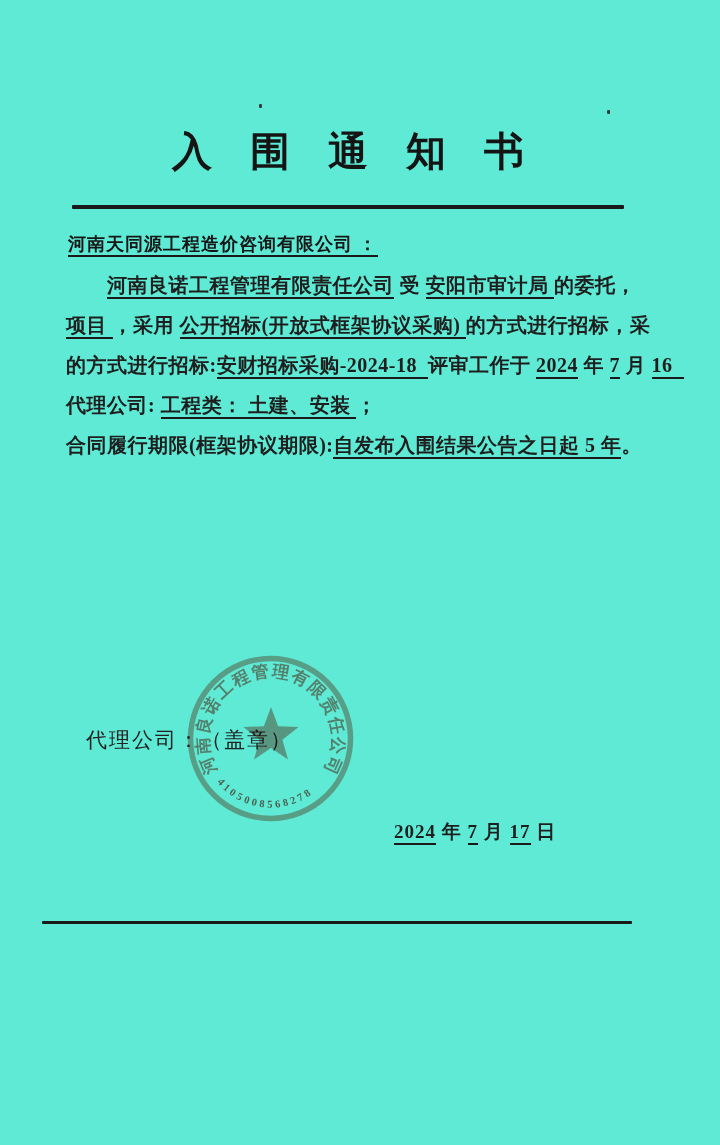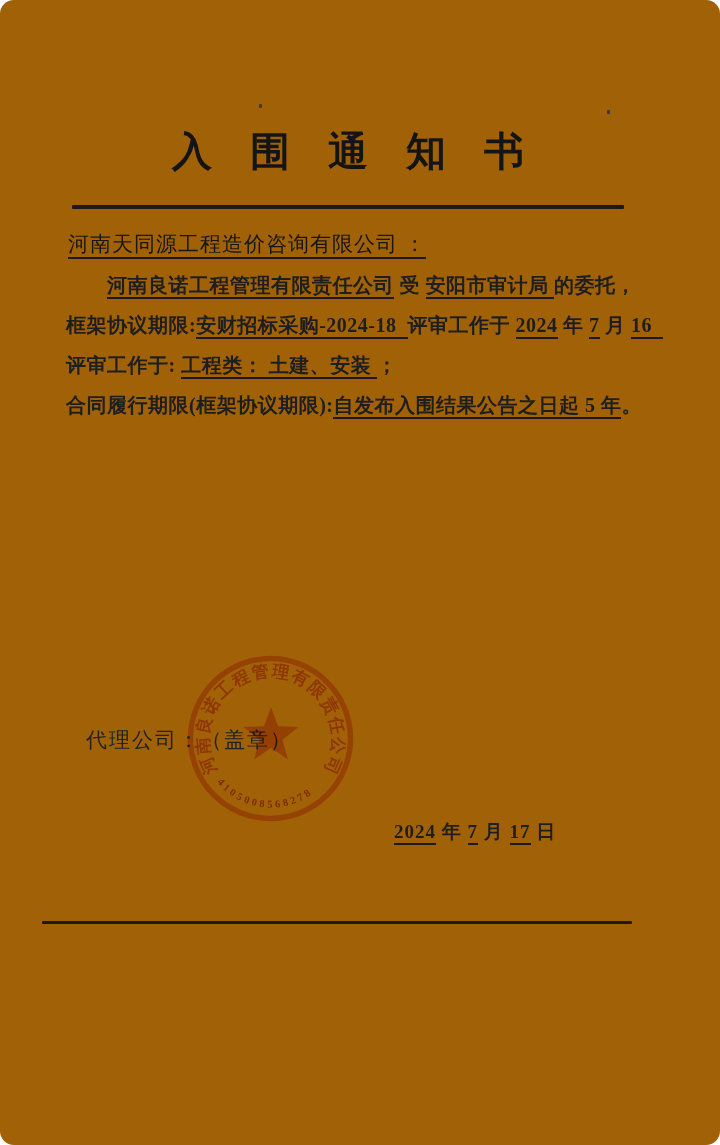--- a/index.html
+++ b/index.html
@@ -1,30 +1,30 @@
 <!DOCTYPE html>
 <html><head>
 <meta charset="utf-8">
 <style>
   html,body{margin:0;padding:0;background:#ffffff;}
   .page{
-    position:relative;width:720px;height:1145px;background:#a16207;overflow:hidden;
-    font-family:"Liberation Serif","DejaVu Serif",serif;color:#1c1c1c;border-radius:14px;
+    position:relative;width:720px;height:1145px;background:#5eead4;overflow:hidden;
+    font-family:"Liberation Serif","DejaVu Serif",serif;color:#1c1c1c;
   }
   .speck{position:absolute;width:3px;height:4px;background:#3a3a3a;border-radius:1px;}
   .title{
     position:absolute;top:124px;left:0;width:710px;text-align:center;
     font-size:40px;font-weight:700;letter-spacing:14px;color:#141414;padding-right:10px;
   }
   .rule{position:absolute;background:#1a1a1a;border-radius:1px;}
   .rule-top{left:72px;top:205px;width:552px;height:4px;}
   .rule-bottom{left:42px;top:921px;width:590px;height:3px;}
   .addressee{
     position:absolute;left:68px;top:226px;height:36px;line-height:36px;
-    font-size:21px;font-weight:400;white-space:pre;letter-spacing:1px;color:#161616;
+    font-size:18px;font-weight:700;white-space:pre;letter-spacing:1px;color:#161616;
   }
   .body{position:absolute;left:66px;top:265px;width:600px;}
   .line{
     height:40px;line-height:40px;font-size:20px;font-weight:600;white-space:pre;
     letter-spacing:0.5px;color:#1e1e1e;
   }
   .u{border-bottom:2px solid #1a1a1a;padding-bottom:1px;}
   .agency{
     position:absolute;left:86px;top:720px;height:40px;line-height:40px;
     font-size:21px;font-weight:400;white-space:pre;letter-spacing:2px;color:#222;
@@ -52,22 +52,23 @@
   <div class="speck" style="left:607px;top:110px;"></div>
 
   <div class="title">入 围 通 知 书</div>
 
   <div class="rule rule-top"></div>
 
   <div class="addressee"><span class="u">河南天同源工程造价咨询有限公司 ：</span></div>
 
   <div class="body">
     <div class="line"><span>　　</span><span class="u">河南良诺工程管理有限责任公司</span><span> 受 </span><span class="u">安阳市审计局 </span><span>的委托，</span></div>
-    <div class="line"><span>框架协议期限:</span><span class="u">安财招标采购-2024-18  </span><span>评审工作于 </span><span class="u">2024</span><span> 年 </span><span class="u">7</span><span> 月 </span><span class="u">16  </span></div>
-    <div class="line"><span>评审工作于: </span><span class="u">工程类： 土建、安装 </span><span>；</span></div>
+    <div class="line"><span class="u">项目 </span><span>，采用 </span><span class="u">公开招标(开放式框架协议采购) </span><span>的方式进行招标，采</span></div>
+    <div class="line"><span>的方式进行招标:</span><span class="u">安财招标采购-2024-18  </span><span>评审工作于 </span><span class="u">2024</span><span> 年 </span><span class="u">7</span><span> 月 </span><span class="u">16  </span></div>
+    <div class="line"><span>代理公司: </span><span class="u">工程类： 土建、安装 </span><span>；</span></div>
     <div class="line"><span>合同履行期限(框架协议期限):</span><span class="u">自发布入围结果公告之日起 5 年</span><span>。</span></div>
   </div>
 
   <div class="agency">代理公司：（盖章）</div>
 
   <svg class="stamp" viewBox="0 0 195 230">
     <defs>
       <path id="sealTopArc" d="M 42.4 146.9 A 62 62 0 1 1 148.6 146.9"></path>
       <path id="sealBottomArc" d="M 38.5 153.6 A 69 69 0 0 0 152.5 153.6"></path>
     </defs>

